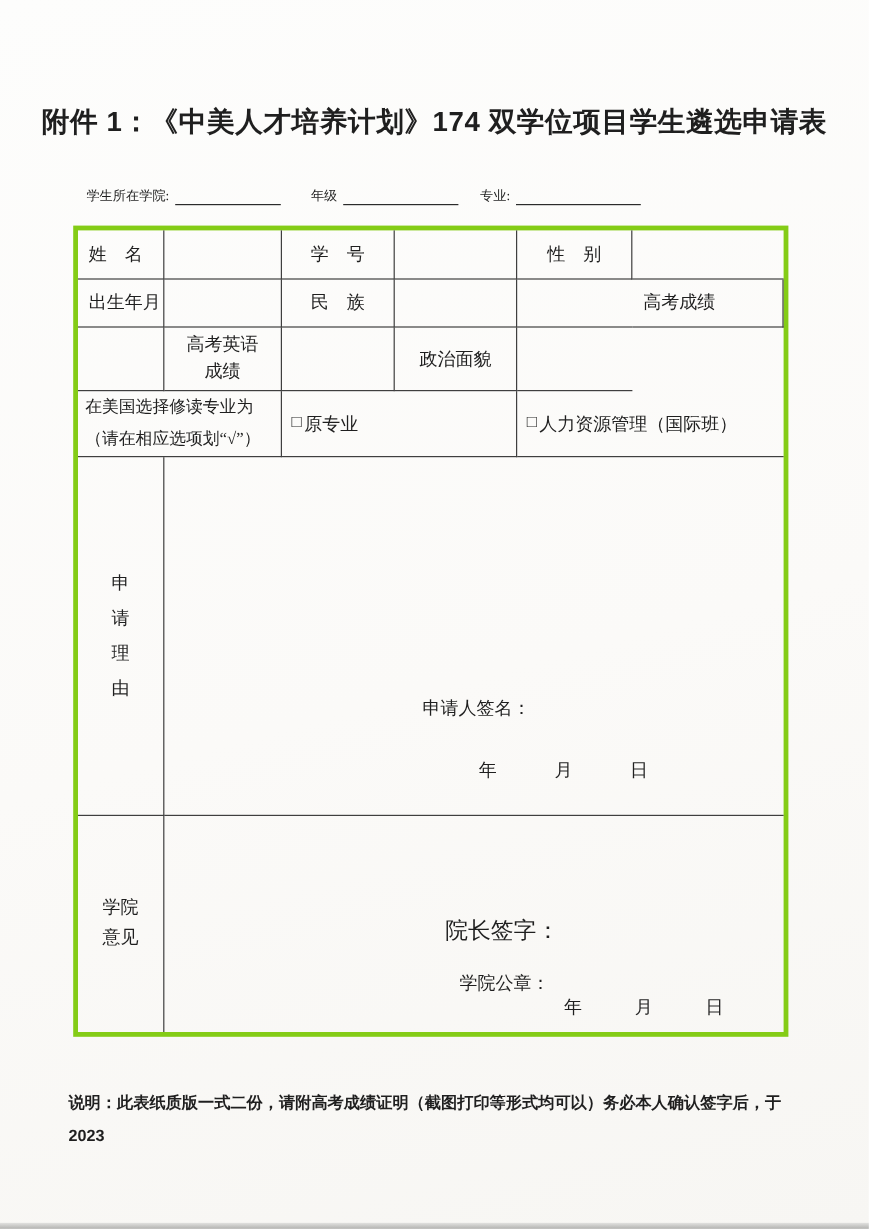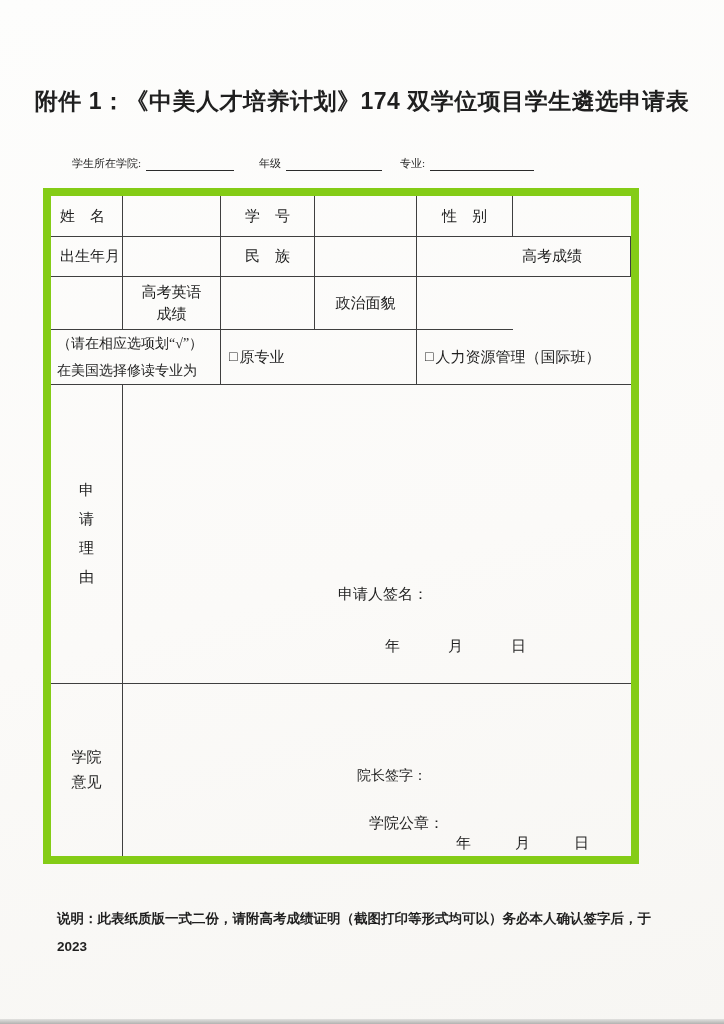--- a/index.html
+++ b/index.html
@@ -18,22 +18,22 @@
     position:absolute;top:155px;left:72px;font-size:11px;
     display:flex;align-items:flex-end;white-space:nowrap;
   }
   .uline{display:inline-block;border-bottom:1.5px solid #2b2b2b;height:15px;margin:0 5px;}
   .u1{width:88px;}
   .u2{width:96px;margin-right:18px;}
   .u3{width:104px;}
   .gap{display:inline-block;width:20px;}
 
   .form-table{
-    position:absolute;left:43px;top:188px;width:596px;height:676px;
-    border:8px solid #84cc16;box-sizing:border-box;
+    position:absolute;left:61px;top:188px;width:596px;height:676px;
+    border:4px solid #84cc16;box-sizing:border-box;
   }
   .grid{
     display:grid;width:100%;height:100%;
     grid-template-columns:72px 98px 94px 102px 96px auto;
     grid-template-rows:41px 40px 53px 55px 299px auto;
   }
   .c{
     border-right:1.5px solid #3f3f3f;border-bottom:1.5px solid #3f3f3f;
     box-sizing:border-box;font-size:15px;display:flex;align-items:center;
   }
@@ -49,21 +49,21 @@
     padding-left:6px;font-size:14px;line-height:27px;white-space:nowrap;
   }
   .opt{padding-left:8px;white-space:nowrap;}
   .chk{display:inline-block;margin-right:2px;font-size:14px;}
   .vlabel{flex-direction:column;justify-content:center;gap:10px;}
   .vlabel span{display:block;}
   .rel{position:relative;display:block;}
   .sig{position:absolute;left:215px;top:200px;font-size:15px;}
   .ymd1{position:absolute;left:262px;top:252px;display:flex;gap:48px;font-size:15px;}
   .op2{flex-direction:column;justify-content:center;line-height:25px;text-align:center;}
-  .dean{position:absolute;left:234px;top:83px;font-size:14px;}
+  .dean{position:absolute;left:234px;top:83px;font-size:19px;}
   .seal{position:absolute;left:230px;top:130px;font-size:15px;margin-left:16px;}
   .ymd2{position:absolute;left:333px;top:150px;display:flex;gap:44px;font-size:15px;}
   .note{
     position:absolute;left:57px;top:864px;width:618px;
     font-size:13.5px;line-height:28px;font-weight:600;
     font-family:"Liberation Sans",sans-serif;
     margin-top:41px;
   }
   .bottom-edge{
     position:absolute;left:0;bottom:0;width:100%;height:5px;
@@ -105,22 +105,22 @@
     <div class="c"></div>
     <div class="c two">
       <span>高考英语</span>
       <span>成绩</span>
     </div>
     <div class="c"></div>
     <div class="c lc">政治面貌</div>
     <div class="c lastcol"></div>
 
     <div class="c span2 uslabel">
+      <span>在美国选择修读专业为</span>
       <span>（请在相应选项划“√”）</span>
-      <span>在美国选择修读专业为</span>
     </div>
     <div class="c span2 opt">
       <span class="chk">□</span>
       <span>原专业</span>
     </div>
     <div class="c span2 opt lastcol">
       <span class="chk">□</span>
       <span>人力资源管理（国际班）</span>
     </div>
 

